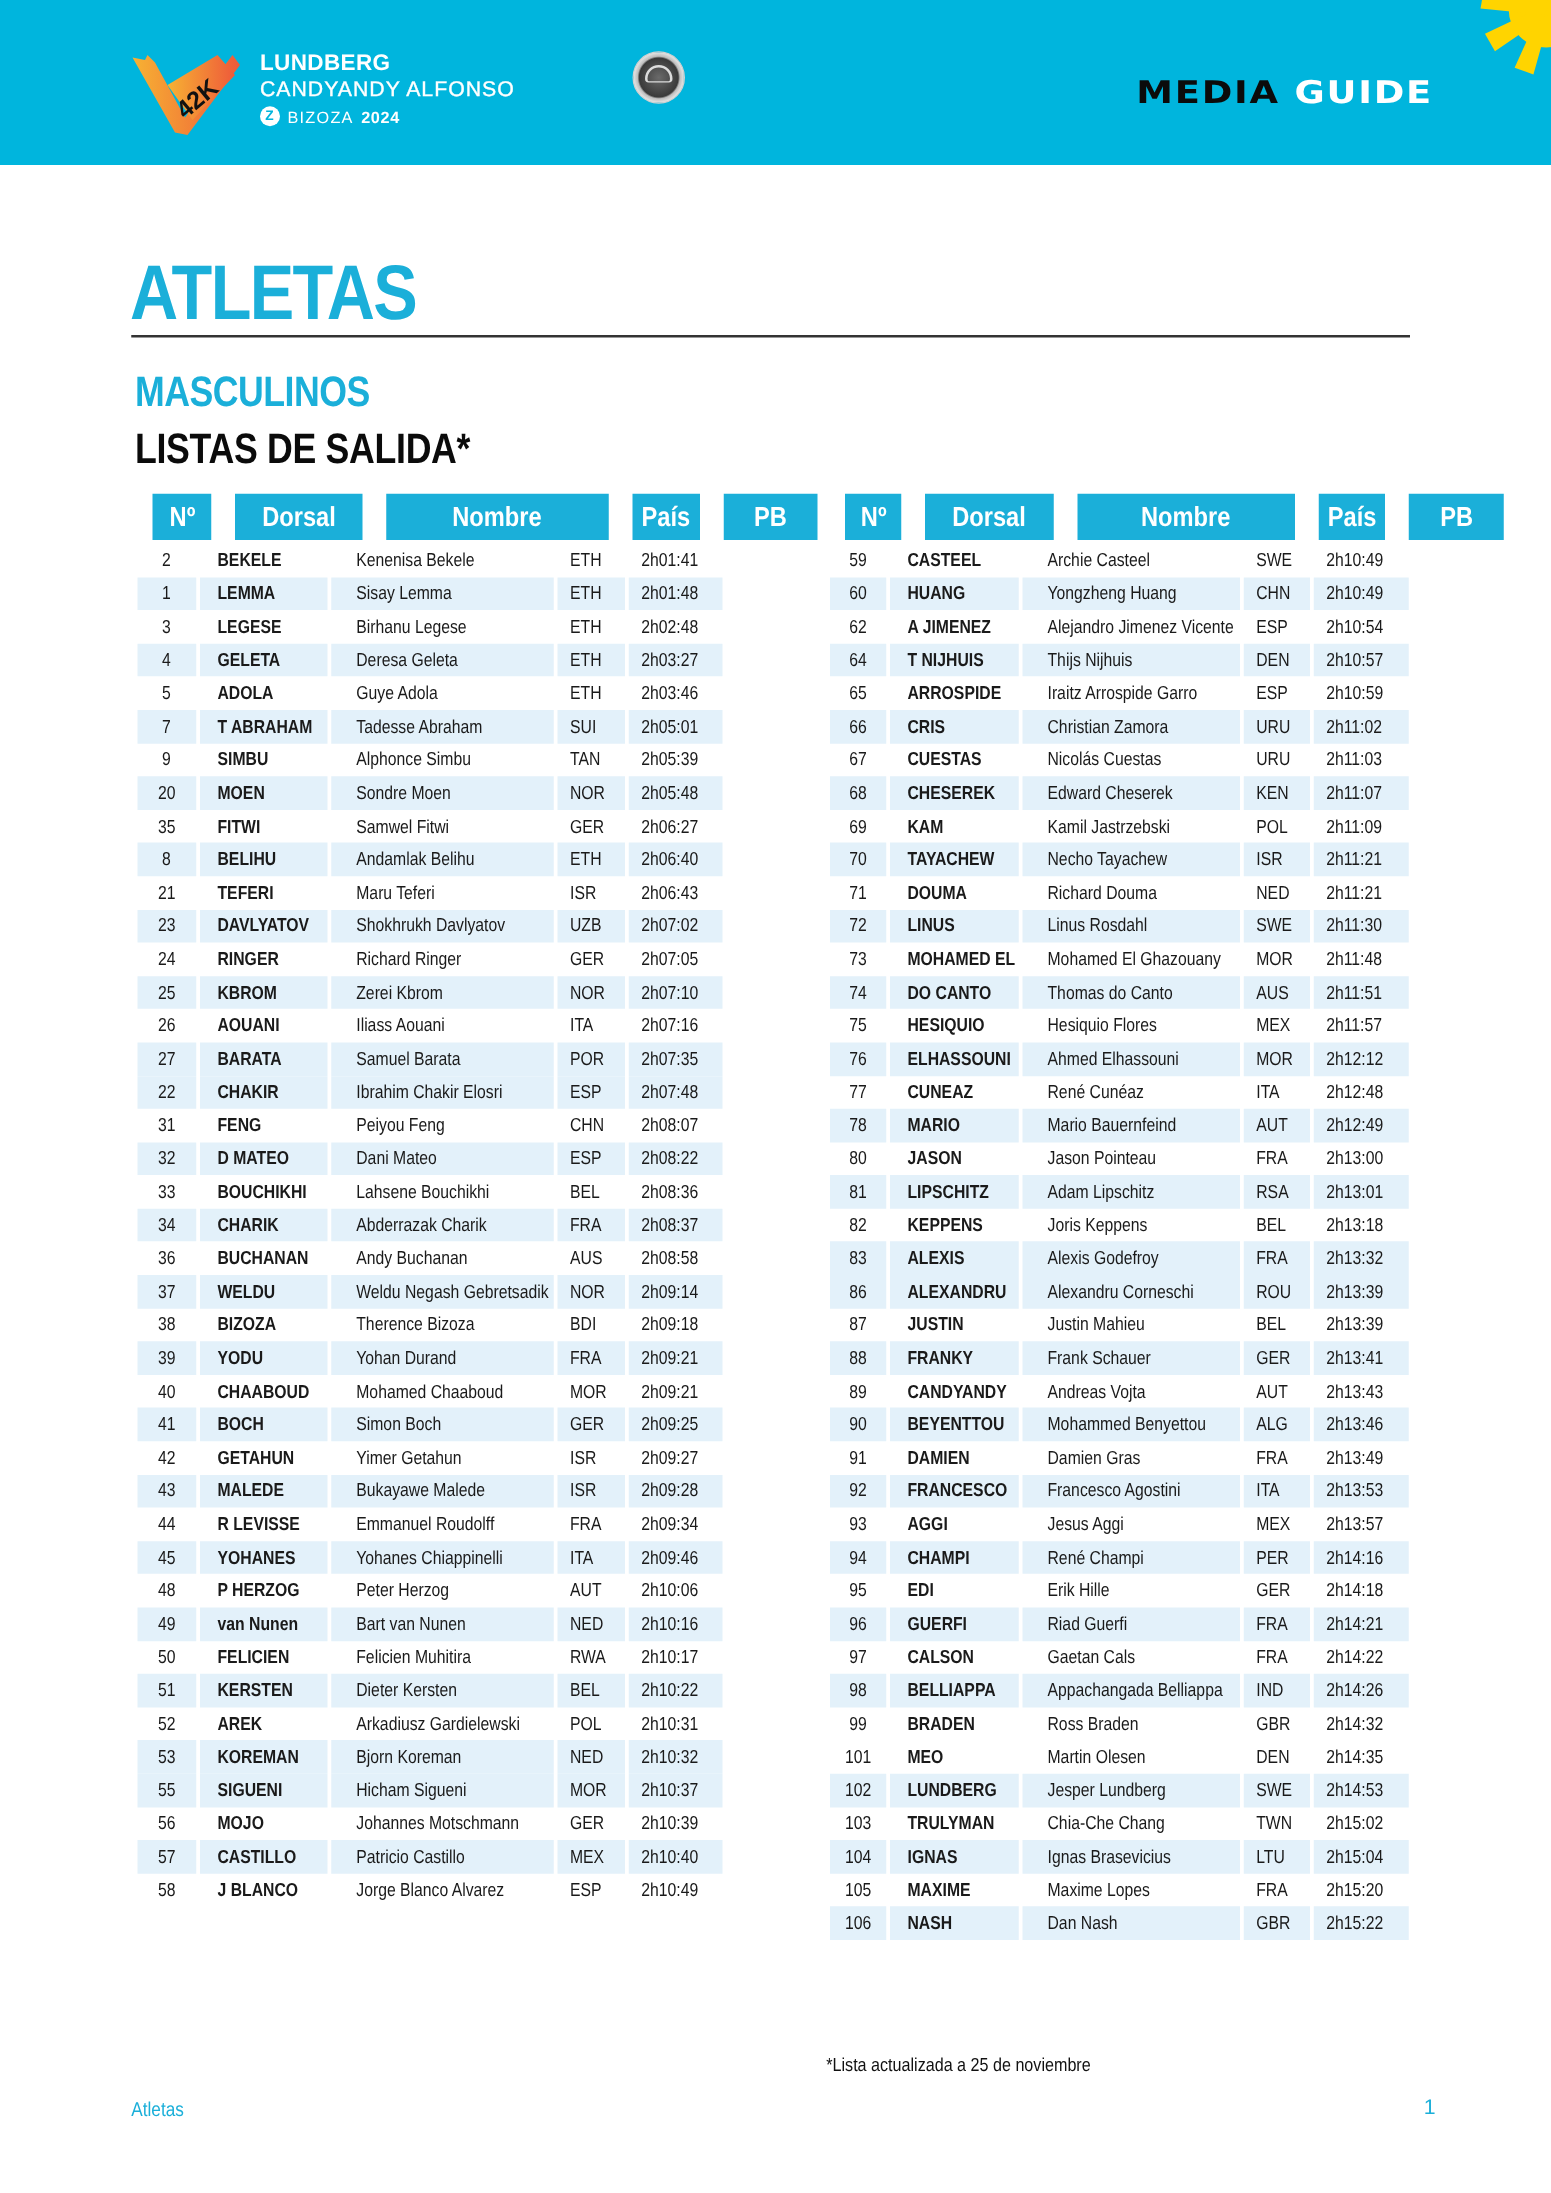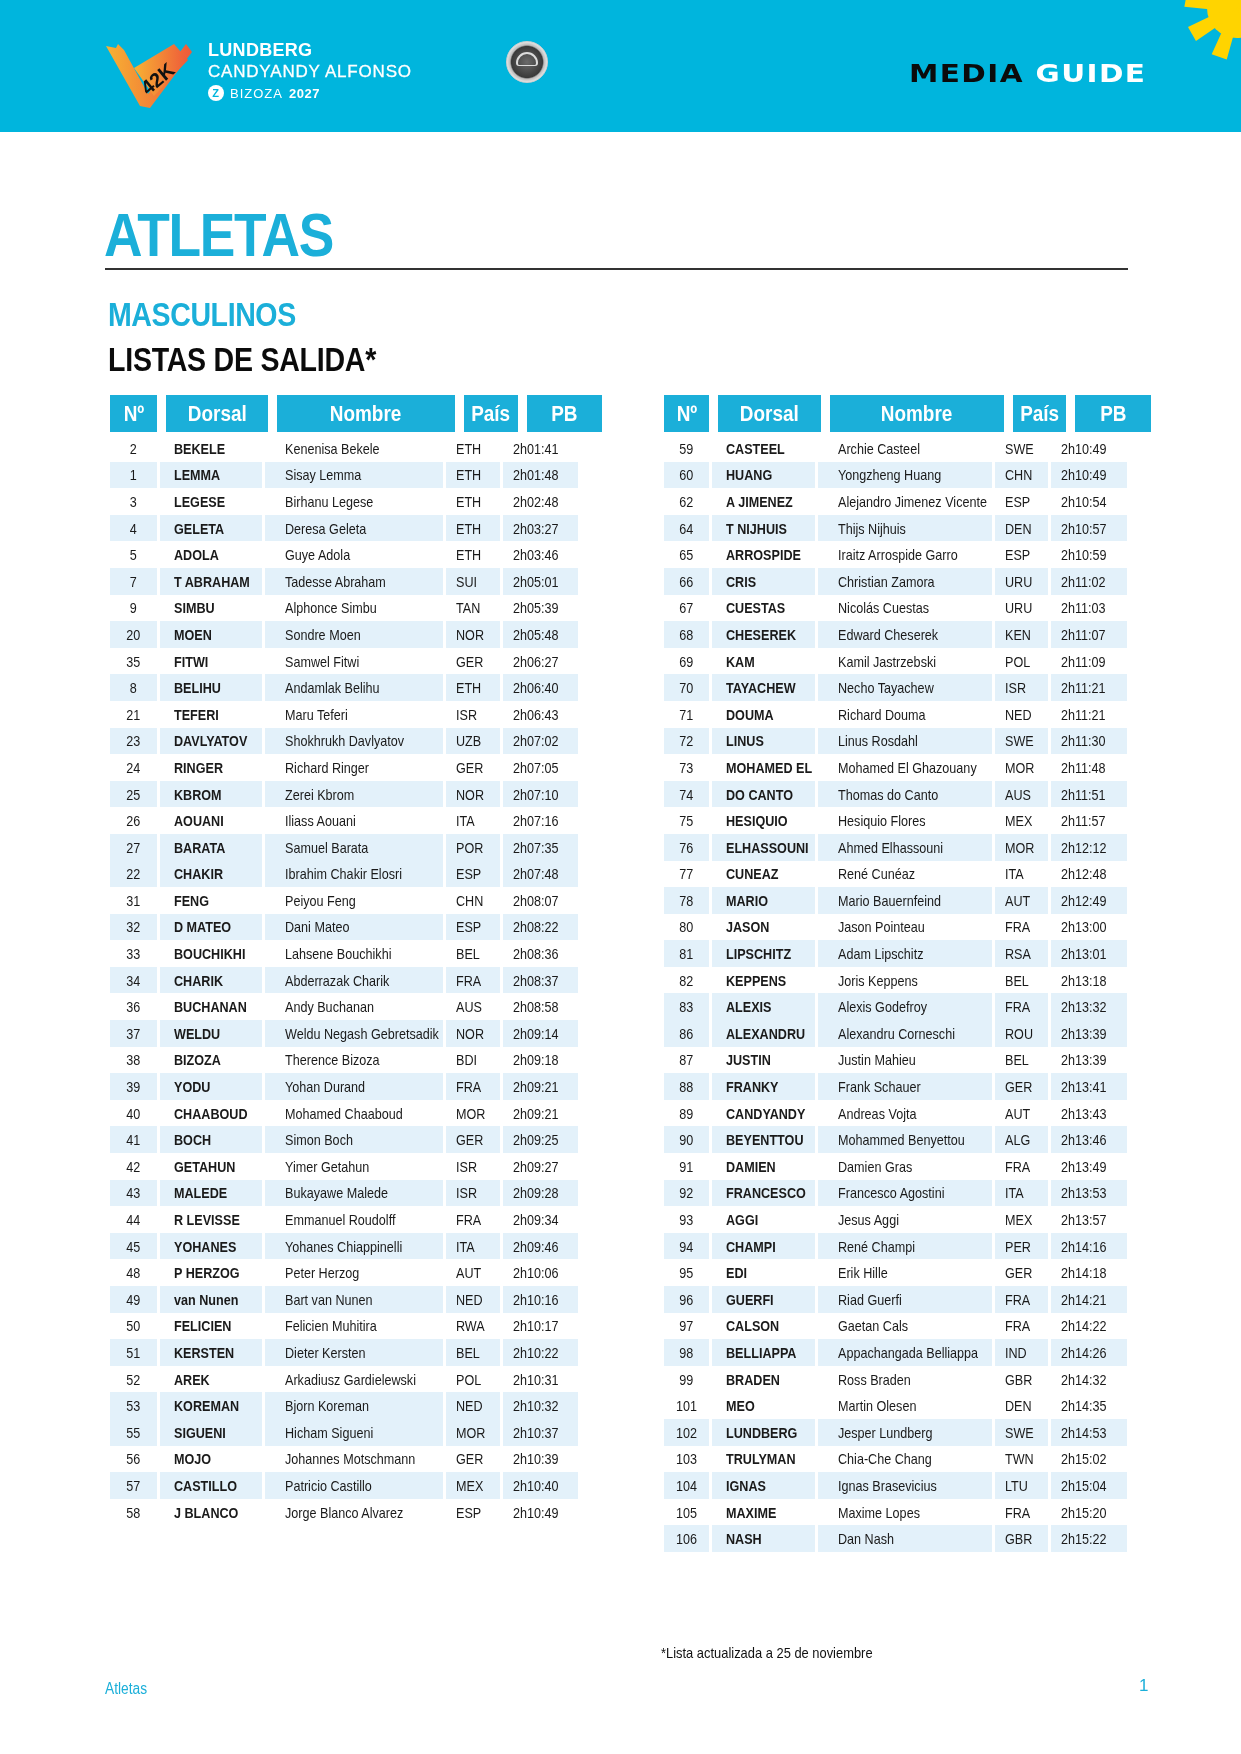--- a/index.html
+++ b/index.html
@@ -26,21 +26,21 @@
   
   .page-title { position: absolute; left: 104px; top: 204px; font-size: 62px; font-weight: bold; color: #1BAFD9; letter-spacing: -1.5px; transform: scaleX(0.86); transform-origin: left top; line-height: 1; }
   .title-rule { position: absolute; left: 105px; top: 268px; width: 1023px; height: 2px; background: #333; }
   .section-sub { position: absolute; left: 108px; top: 297px; font-size: 34px; font-weight: bold; color: #1BAFD9; transform: scaleX(0.84); transform-origin: left top; line-height: 1; letter-spacing: -0.5px; }
   .section-title { position: absolute; left: 108px; top: 342px; font-size: 34px; font-weight: bold; color: #0b0b0b; transform: scaleX(0.84); transform-origin: left top; line-height: 1; letter-spacing: -0.3px; }
 
   
   .tbl { position: absolute; top: 395px; }
   .tbl-left { left: 110px; }
   .tbl-right { left: 664px; }
-  .thead { display: flex; height: 37px; gap: 9px; }
+  .thead { display: flex; height: 37px; gap: 19px; margin-left: 12px; }
   .th { background: #1BAFD9; color: #fff; font-weight: bold; font-size: 22px; display: flex; align-items: center; justify-content: center; }
   .th span { display: inline-block; transform: scaleX(0.86); }
   .rows { margin-top: 3px; }
   .row { display: flex; gap: 3px; height: 26.6px; }
   .td { display: flex; align-items: center; font-size: 15px; color: #1a1a1a; white-space: nowrap; overflow: visible; }
   .row.shade .td { background: #E3F1FA; }
   .td span { display: inline-block; transform: scaleX(0.84); transform-origin: left center; }
   .td.num { justify-content: center; }
   .td.num span { transform-origin: center center; }
   .td.dorsal { font-weight: bold; padding-left: 14px; }
@@ -79,21 +79,21 @@
       <path d="M2 8 L12 10 L14 6 L20 12 L44 56 L82 6 L88 14 L46 70 L36 68 Z" fill="url(#lg)"></path>
       <path d="M30 30 L70 6 L84 22 L50 58 Z" fill="url(#lg)"></path>
       <text x="36" y="52" font-family="Liberation Sans, sans-serif" font-size="20" font-weight="bold" fill="#111" transform="rotate(-40 48 44)">42K</text>
     </svg>
     <div class="logo-text">
       <div class="logo-l1">LUNDBERG</div>
       <div class="logo-l2">CANDYANDY ALFONSO</div>
       <div class="logo-l3">
         <span class="zurich-z">Z</span>
         <span>BIZOZA</span>
-        <span class="yr">2027</span>
+        <span class="yr">2024</span>
       </div>
     </div>
     <div class="badge">
       <div class="badge-inner"></div>
     </div>
   </div>
 
   <div class="media-guide">
     <span class="mg1">MEDIA</span>
     <span class="mg2">GUIDE</span>

